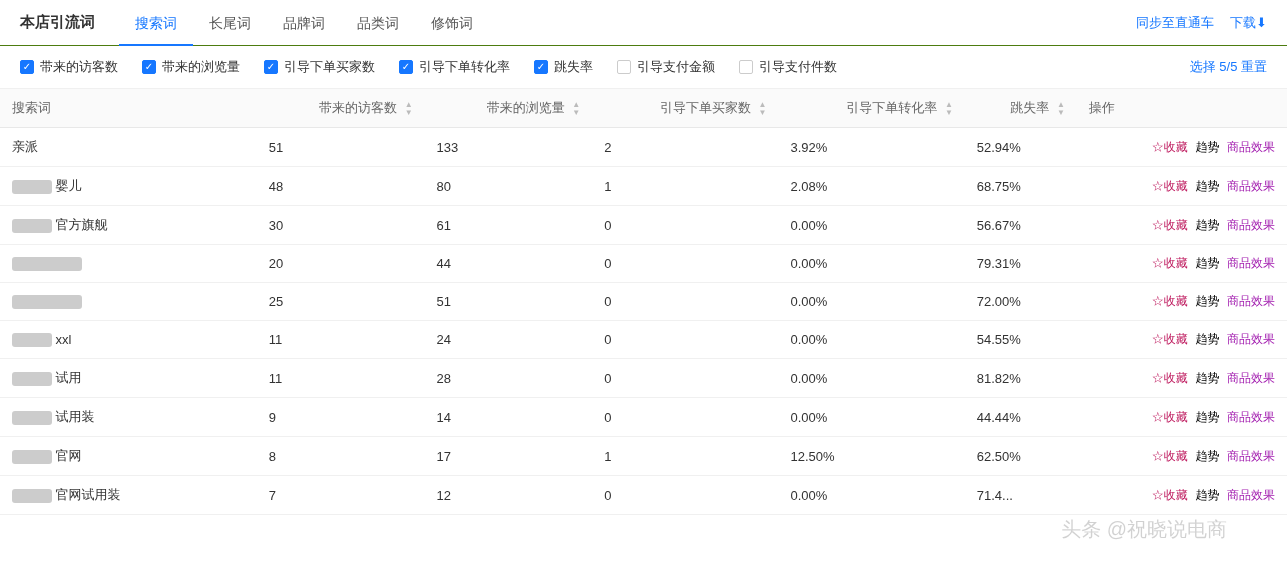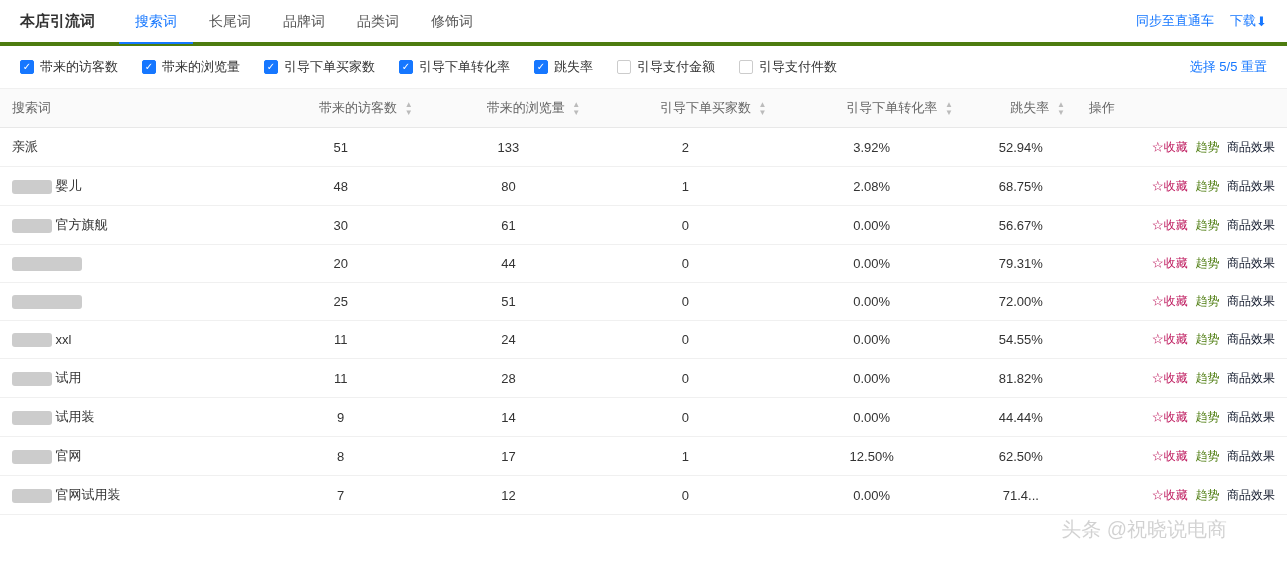--- a/index.html
+++ b/index.html
@@ -1,18 +1,18 @@
 <!DOCTYPE html>
 <html><head>
   <meta charset="utf-8">
   <style>
     * { box-sizing: border-box; margin: 0; padding: 0; }
     body { font-family: "Microsoft YaHei", "PingFang SC", Arial, sans-serif; font-size: 13px; color: #333; background: #fff; }
 
-    .header { display: flex; align-items: center; padding: 12px 20px; border-bottom: 4px solid #4d7c0f; height: 46px; }
+    .header { display: flex; align-items: center; padding: 12px 20px; border-bottom: 1px solid #4d7c0f; height: 46px; }
     .header-title { font-size: 15px; font-weight: bold; color: #333; margin-right: 24px; white-space: nowrap; }
     .nav-tabs { display: flex; gap: 0; }
     .nav-tab { padding: 0 16px; height: 46px; line-height: 46px; cursor: pointer; color: #555; font-size: 14px; position: relative; white-space: nowrap; }
     .nav-tab.active { color: #1677ff; }
     .nav-tab.active::after { content: ''; position: absolute; bottom: 0; left: 0; right: 0; height: 2px; background: #1677ff; }
     .header-actions { margin-left: auto; display: flex; gap: 16px; align-items: center; }
     .btn-link { color: #1677ff; cursor: pointer; font-size: 13px; white-space: nowrap; }
     .btn-download { color: #1677ff; cursor: pointer; font-size: 13px; display: flex; align-items: center; }
 
     .filter-bar { display: flex; align-items: center; padding: 12px 20px; gap: 24px; border-bottom: 1px solid #f0f0f0; flex-wrap: wrap; }
@@ -24,25 +24,25 @@
 
     .table-container { overflow-x: auto; }
     table { width: 100%; border-collapse: collapse; }
     thead tr { background: #fafafa; }
     thead th { padding: 10px 12px; text-align: left; color: #666; font-weight: normal; font-size: 13px; border-bottom: 1px solid #e8e8e8; white-space: nowrap; }
     thead th.right { text-align: right; }
     thead th .sort-icon { display: inline-flex; flex-direction: column; margin-left: 4px; vertical-align: middle; }
     thead th .sort-icon span { font-size: 8px; line-height: 1; color: #bbb; }
     tbody tr { border-bottom: 1px solid #f0f0f0; }
     tbody td { padding: 10px 12px; font-size: 13px; color: #333; white-space: nowrap; }
-    tbody td.right { text-align: center; }
+    tbody td.right { text-align: left; }
     .action-cell { text-align: right; white-space: nowrap; }
     .action-collect { color: #be185d; cursor: pointer; font-size: 12px; }
-    .action-trend { color: #4d7c0f; cursor: pointer; font-size: 12px; margin: 0 4px; }
-    .action-effect { color: #0f172a; cursor: pointer; font-size: 12px; }
+    .action-trend { color: #000000; cursor: pointer; font-size: 12px; margin: 0 4px; }
+    .action-effect { color: #a21caf; cursor: pointer; font-size: 12px; }
     .blurred { display: inline-block; background: #ccc; border-radius: 3px; height: 14px; vertical-align: middle; }
     .watermark { position: fixed; bottom: 30px; right: 60px; color: rgba(0,0,0,0.18); font-size: 20px; font-weight: normal; pointer-events: none; white-space: nowrap; z-index: 999; }
   </style>
 </head>
 <body>
 
 <div class="header">
   <div class="header-title">本店引流词</div>
   <nav class="nav-tabs" id="nav-tabs">
       <div class="nav-tab active">搜索词</div>

